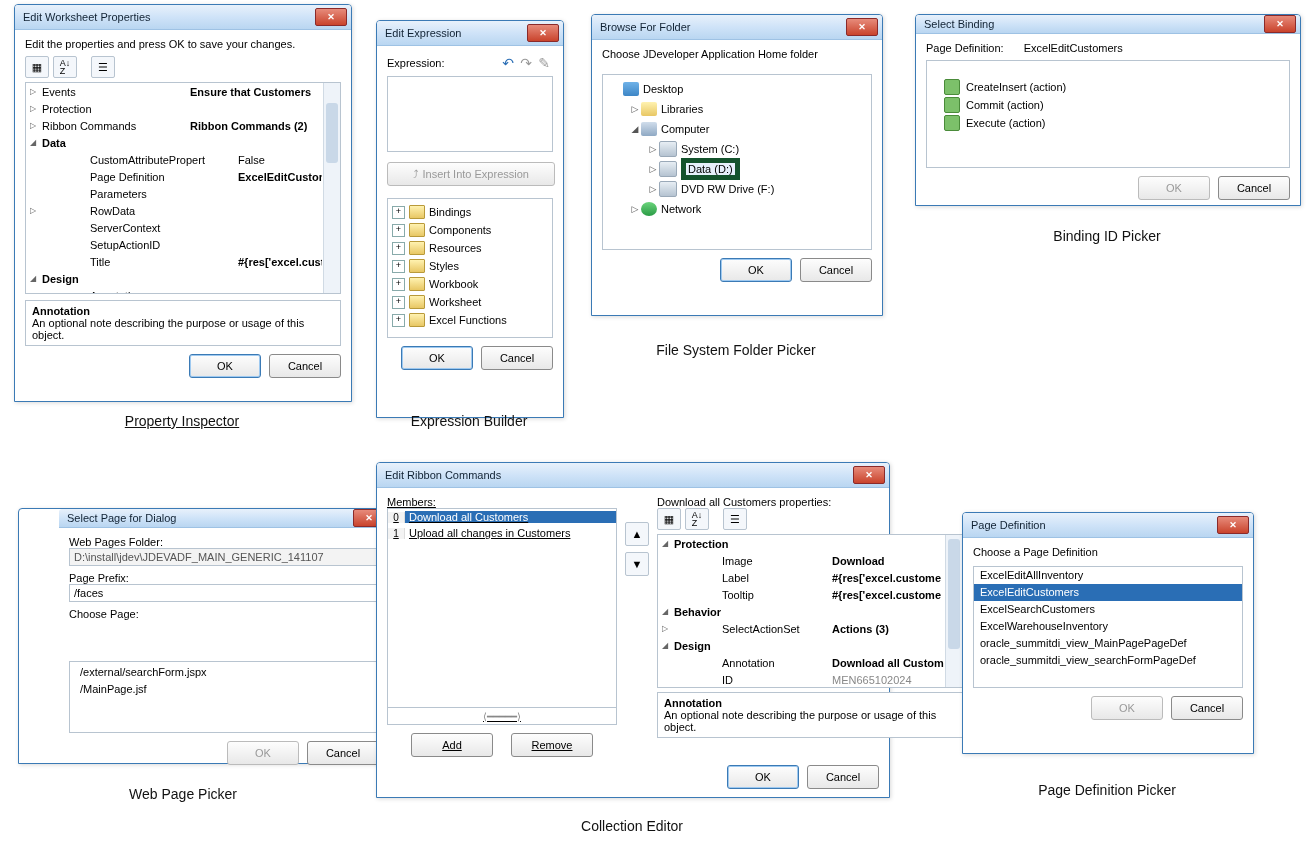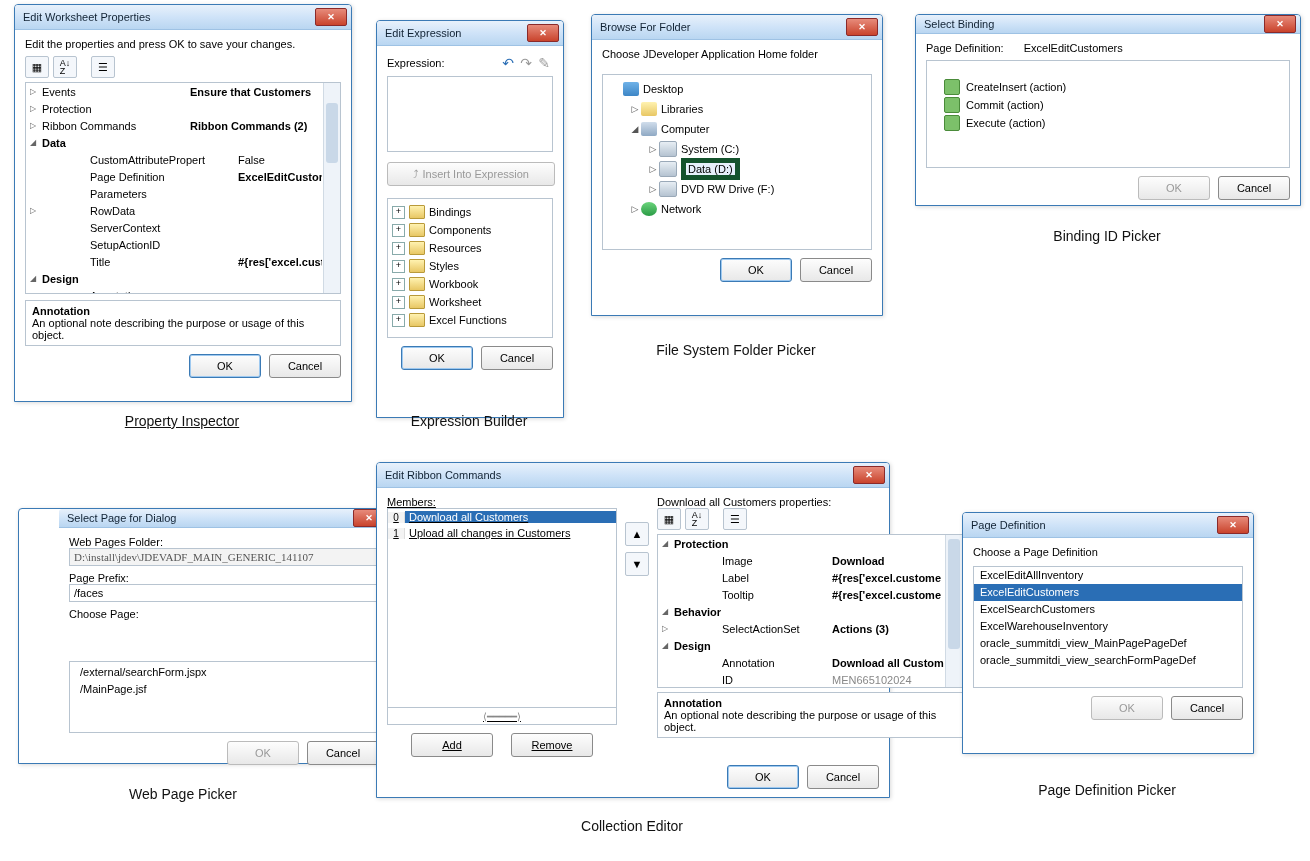--- a/index.html
+++ b/index.html
@@ -509,21 +509,21 @@
 </div>
 <div class="caption" style="left:915px; top:228px; width:384px;">Binding ID Picker</div>
 
 <div class="dlg" style="left:18px; top:508px; width:330px; height:254px;padding-left:40px;">
   <div class="titlebar">
     <span class="title">Select Page for Dialog</span>
     <div class="closebtn">✕</div>
   </div>
   <div class="body">
     <div>Web Pages Folder:</div>
-    <input class="txt" style="background: rgb(243, 243, 243); color: rgb(85, 85, 85); font-family: Liberation Serif, serif;" readonly="" value="D:\install\jdev\JDEVADF_MAIN_GENERIC_141107">
+    <input class="txt" style="background: rgb(243, 243, 243); color: rgb(85, 85, 85);" readonly="" value="D:\install\jdev\JDEVADF_MAIN_GENERIC_141107">
     <div style="height:6px;"></div>
     <div>Page Prefix:</div>
     <input class="txt" value="/faces" style="">
     <div style="height:6px;"></div>
     <div>Choose Page:</div>
     <div class="listbox" style="height:66px;padding:2px 4px;margin-top:41px;" id="wp-list">
         <div class="listitem">/external/searchForm.jspx</div>
         <div class="listitem">/MainPage.jsf</div>
       </div>
     <div class="btnrow">

